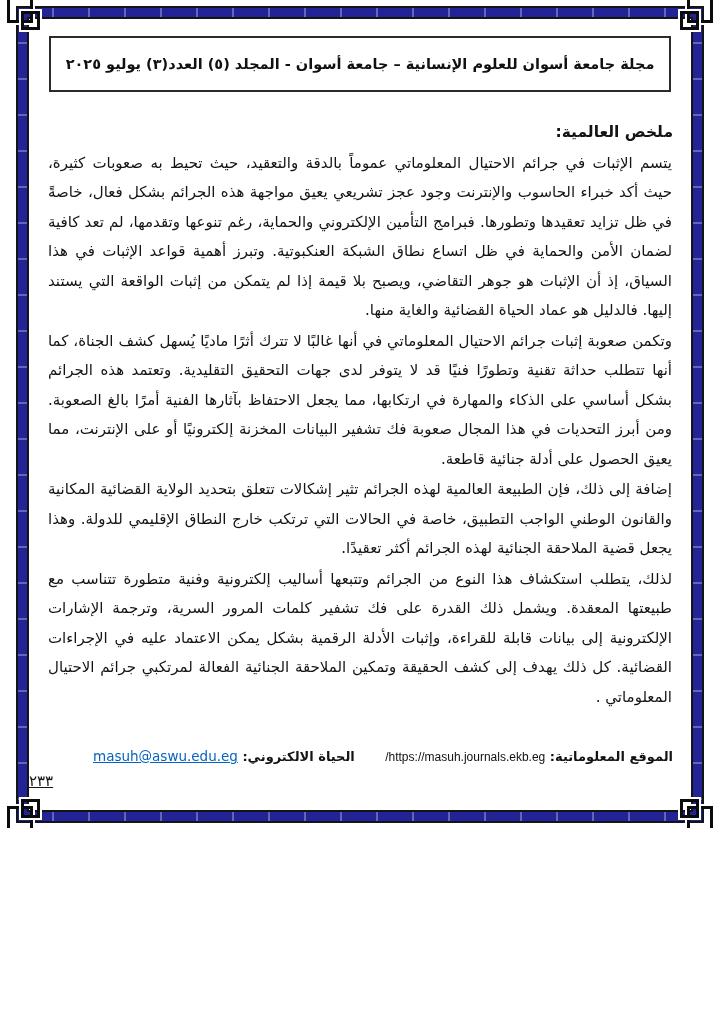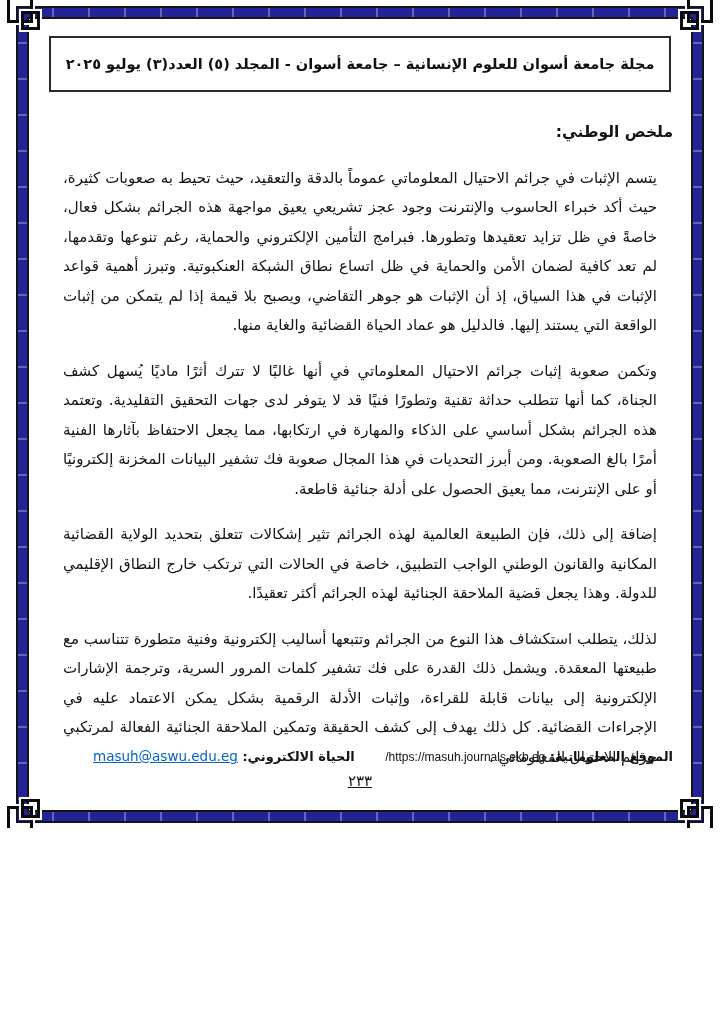--- a/index.html
+++ b/index.html
@@ -69,21 +69,21 @@
     line-height:29.5px;
     color:#141414;
     text-align:justify;
     text-justify:inter-word;
   }
   .abstract-heading{
     font-weight:bold;
     font-size:15.5px;
     text-align:right;
   }
-  .abstract p{margin:16px;}
+  .abstract p{margin:1px;}
   .keywords{
     margin-top:30px;
     font-size:15px;
     line-height:29.5px;
     color:#141414;
     text-align:right;
   }
   .keywords .kw-label{font-weight:bold;}
   
   .footer-row{
@@ -107,21 +107,21 @@
   .email-link{
     color:#0563c1;
     text-decoration:underline;
     font-size:13.5px;
     font-weight:normal;
     cursor:pointer;
   }
   .page-number{
     position:absolute;
     left:0;right:0;bottom:20px;
-    text-align:center;
+    text-align:left;
     font-size:15px;
     color:#141414;
     text-decoration:underline;
   }
 </style>
 </head>
 <body>
 
 <div class="page">
 
@@ -150,21 +150,21 @@
     </div>
 
     <div class="frame-inner" style="border:none;">
       <div class="content">
 
         <div class="journal-header">
           <span>مجلة جامعة أسوان للعلوم الإنسانية – جامعة أسوان - المجلد (٥) العدد(٣)  يوليو ٢٠٢٥</span>
         </div>
 
         <div class="abstract">
-          <div class="abstract-heading">ملخص الوطني:</div>
+          <div class="abstract-heading">ملخص العالمية:</div>
           <p>يتسم الإثبات في جرائم الاحتيال المعلوماتي عموماً بالدقة والتعقيد، حيث تحيط به صعوبات كثيرة، حيث أكد خبراء الحاسوب والإنترنت وجود عجز تشريعي يعيق مواجهة هذه الجرائم بشكل فعال، خاصةً في ظل تزايد تعقيدها وتطورها. فبرامج التأمين الإلكتروني والحماية، رغم تنوعها وتقدمها، لم تعد كافية لضمان الأمن والحماية في ظل اتساع نطاق الشبكة العنكبوتية. وتبرز أهمية قواعد الإثبات في هذا السياق، إذ أن الإثبات هو جوهر التقاضي، ويصبح بلا قيمة إذا لم يتمكن من إثبات الواقعة التي يستند إليها. فالدليل هو عماد الحياة القضائية والغاية منها.</p>
           <p>وتكمن صعوبة إثبات جرائم الاحتيال المعلوماتي في أنها غالبًا لا تترك أثرًا ماديًا يُسهل كشف الجناة، كما أنها تتطلب حداثة تقنية وتطورًا فنيًا قد لا يتوفر لدى جهات التحقيق التقليدية. وتعتمد هذه الجرائم بشكل أساسي على الذكاء والمهارة في ارتكابها، مما يجعل الاحتفاظ بآثارها الفنية أمرًا بالغ الصعوبة. ومن أبرز التحديات في هذا المجال صعوبة فك تشفير البيانات المخزنة إلكترونيًا أو على الإنترنت، مما يعيق الحصول على أدلة جنائية قاطعة.</p>
           <p>إضافة إلى ذلك، فإن الطبيعة العالمية لهذه الجرائم تثير إشكالات تتعلق بتحديد الولاية القضائية المكانية والقانون الوطني الواجب التطبيق، خاصة في الحالات التي ترتكب خارج النطاق الإقليمي للدولة. وهذا يجعل قضية الملاحقة الجنائية لهذه الجرائم أكثر تعقيدًا.</p>
           <p>لذلك، يتطلب استكشاف هذا النوع من الجرائم وتتبعها أساليب إلكترونية وفنية متطورة تتناسب مع طبيعتها المعقدة. ويشمل ذلك القدرة على فك تشفير كلمات المرور السرية، وترجمة الإشارات الإلكترونية إلى بيانات قابلة للقراءة، وإثبات الأدلة الرقمية بشكل يمكن الاعتماد عليه في الإجراءات القضائية. كل ذلك يهدف إلى كشف الحقيقة وتمكين الملاحقة الجنائية الفعالة لمرتكبي جرائم الاحتيال المعلوماتي .</p>
         </div>
 
 
         <div class="footer-row">
           <span class="site-block">
             <span class="site-label">الموقع المعلوماتية: </span><span class="site-url">https://masuh.journals.ekb.eg/</span>

